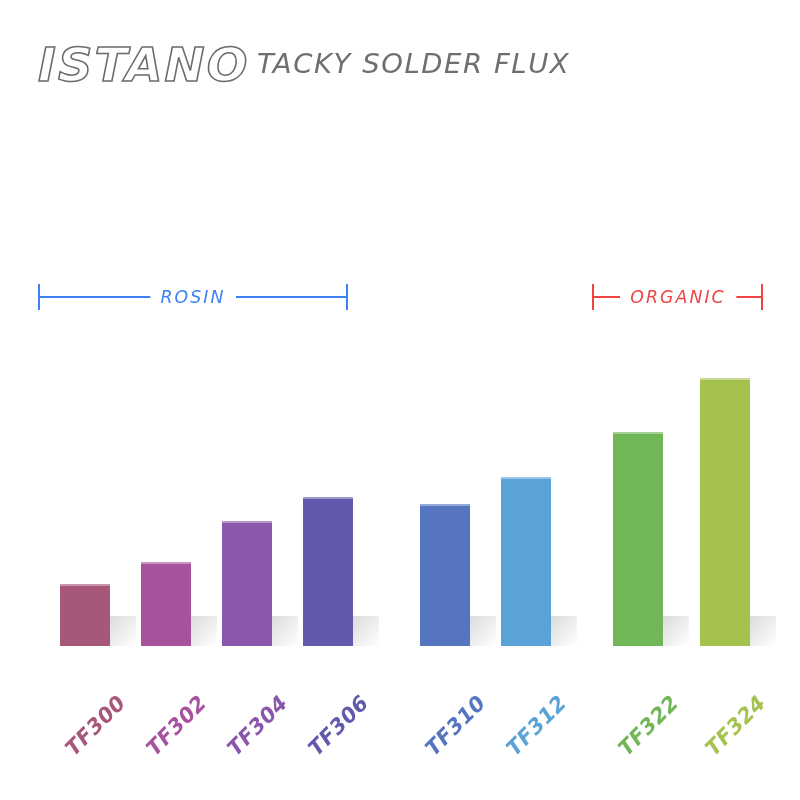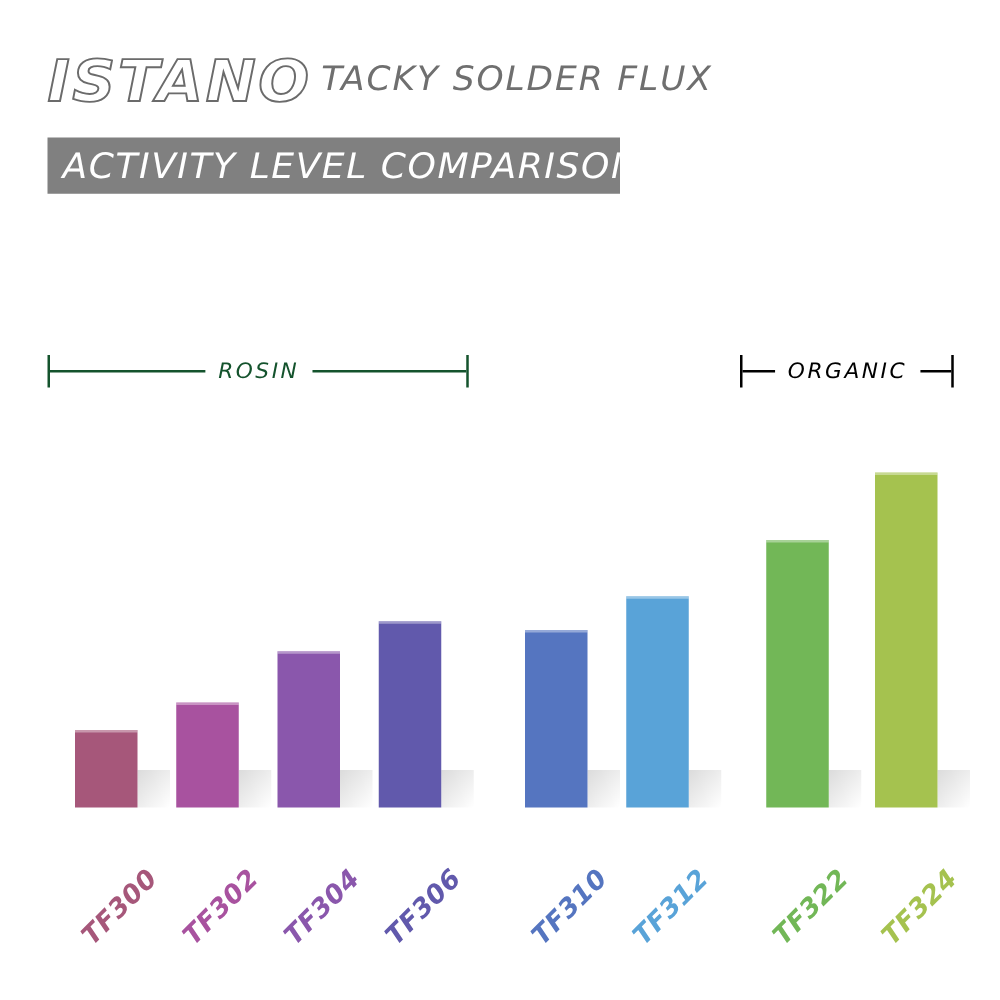--- a/index.html
+++ b/index.html
@@ -195,34 +195,31 @@
 </head>
 <body>
 
 <div id="page">
 
   <div class="header">
     <div class="brandline">
       <div class="brand-logo">ISTANO</div>
       <div class="brand-tagline">TACKY SOLDER FLUX</div>
     </div>
-    <div class="banner">
-      <div class="banner-text">ACTIVITY LEVEL COMPARISON</div>
-    </div>
   </div>
 
   <div class="brackets" id="brackets">
-      <div class="bracket" style="left: 38px; width: 337px; color: #14532d;">
+      <div class="bracket" style="left: 38px; width: 310px; color: #3b82f6;">
         <div class="cap left"></div>
         <div class="cap right"></div>
         <div class="rule l" style="width: 163px;"></div>
         <div class="rule r" style="width: 163px;"></div>
         <div class="cat-label">ROSIN</div>
       </div>
-      <div class="bracket" style="left: 592px; width: 171px; color: #000000;">
+      <div class="bracket" style="left: 592px; width: 171px; color: #ef4444;">
         <div class="cap left"></div>
         <div class="cap right"></div>
         <div class="rule l" style="width: 80px;"></div>
         <div class="rule r" style="width: 80px;"></div>
         <div class="cat-label">ORGANIC</div>
       </div>
     </div>
 
   <div class="plot" id="plot">
       <div class="bar-shadow" style="left: 110px; top: 616px; width: 26px; height: 30px;"></div>

